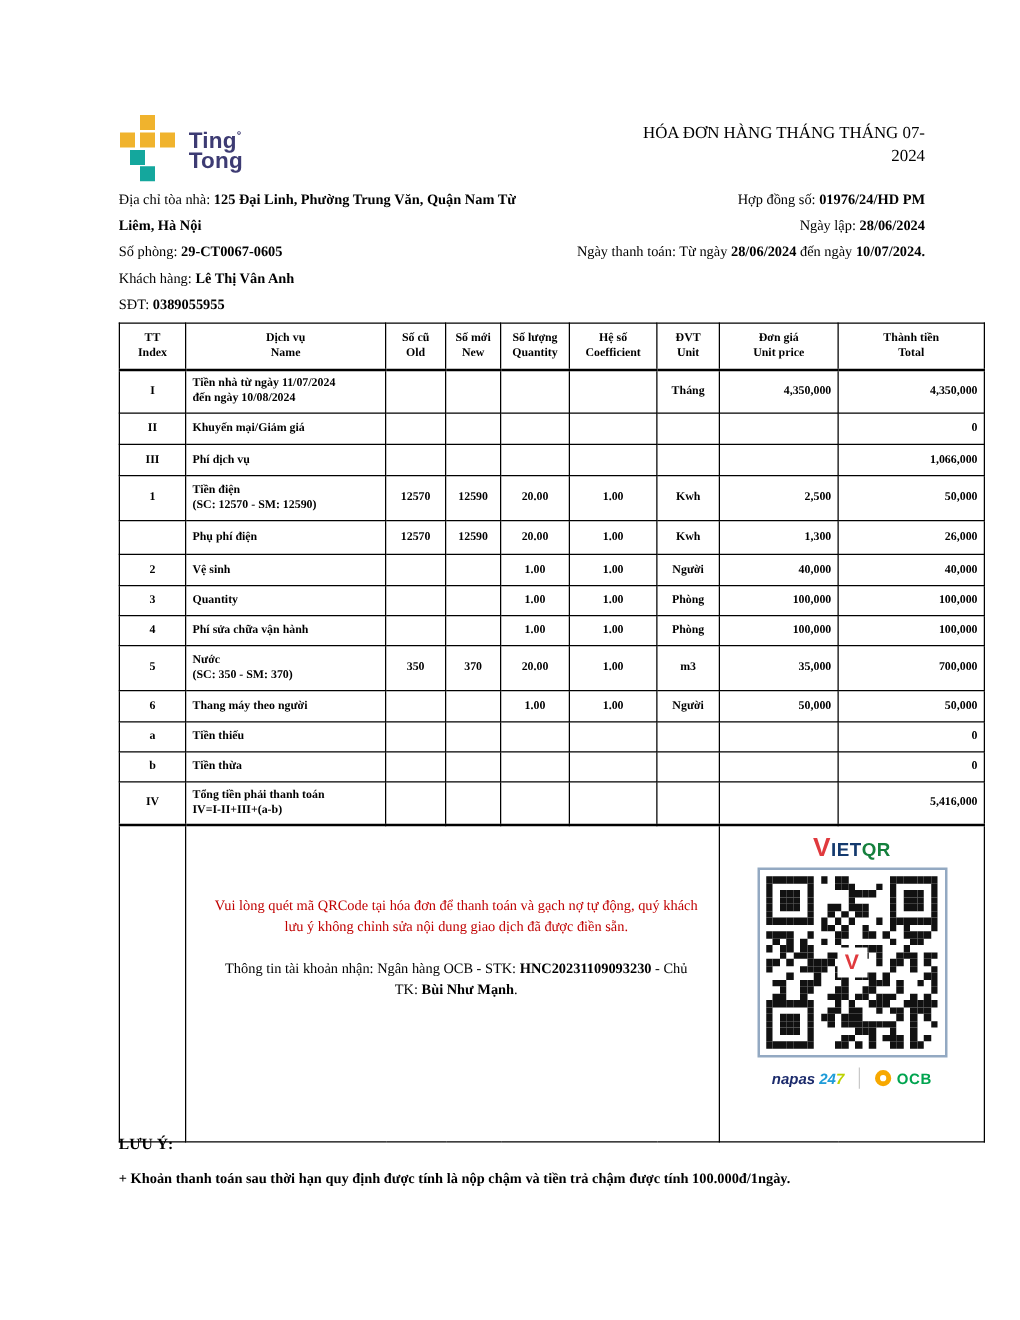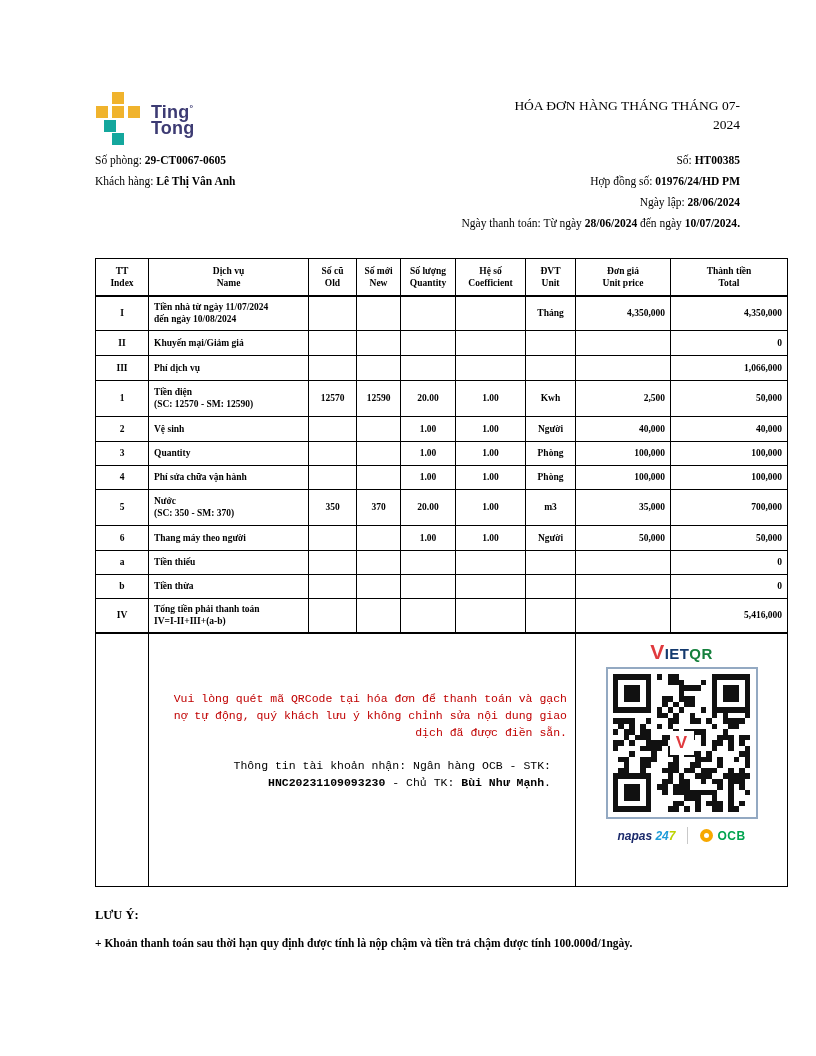--- a/index.html
+++ b/index.html
@@ -38,21 +38,21 @@
   table.inv thead th{font-weight:bold;padding:5px 2px;border-bottom-width:2px;height:26px;vertical-align:middle;}
   .c-tt{text-align:center;font-weight:bold;}
   .c-name{padding:3px 5px;font-weight:bold;text-align:left;}
   .c-num{text-align:center;font-weight:bold;}
   .c-money{text-align:right;padding-right:5px;font-weight:bold;}
   .words-cell{padding:5px 10px;font-style:italic;}
   .words-cell b{font-style:italic;}
 
   
   tr.qr-row td{border-top-width:2px;height:196px;}
-  .qr-note-cell{vertical-align:top;padding:56px 8px 0 14px;font-size:11.5px;line-height:17px;text-align:right;font-weight:normal;font-family:Liberation Mono, monospace;}
+  .qr-note-cell{vertical-align:top;padding:56px 8px 0 14px;font-size:11.5px;line-height:17px;text-align:center;font-weight:normal;}
   .qr-note-red{color:#C00000;margin:0 0 14px 0;}
   .qr-account{margin:16px;}
   .qr-cell{vertical-align:top;text-align:center;padding-top:7px;}
   .vietqr-logo{font-family:"Liberation Sans",sans-serif;font-weight:bold;font-size:15px;letter-spacing:.4px;line-height:22px;}
   .vq-v{color:#E03A3E;font-size:21px;}
   .vq-iet{color:#143A6E;margin-top:40px;}
   .vq-qr{color:#15803d;}
   .qr-frame{margin:2px auto 8px auto;width:152px;height:152px;border:2px solid #93A9C2;
             box-sizing:border-box;position:relative;background:#fff;padding:5px;}
   .qr-grid{display:grid;width:138px;height:138px;
@@ -98,30 +98,34 @@
   </div>
 
   <div class="doc-title">
     <span>HÓA ĐƠN HÀNG THÁNG THÁNG 07-</span><br>
     <span>2024</span>
   </div>
 
   <div class="info">
     <div class="info-left">
       <div>
+        <span>Địa chỉ tòa nhà: </span><b>125 Đại Linh, Phường Trung Văn, Quận Nam Từ</b><br>
+        <b>Liêm, Hà Nội</b>
+      </div>
+      <div>
         <span>Số phòng: </span><b>29-CT0067-0605</b>
       </div>
       <div>
         <span>Khách hàng: </span><b>Lê Thị Vân Anh</b>
       </div>
+      <div>
+        <span>SĐT: </span><b>0389055955</b>
+      </div>
     </div>
     <div class="info-right">
-      <div>
-        <span>Số: </span><b>HT00385</b>
-      </div>
       <div>
         <span>Hợp đồng số: </span><b>01976/24/HD PM</b>
       </div>
       <div>
         <span>Ngày lập: </span><b>28/06/2024</b>
       </div>
       <div>
         <span>Ngày thanh toán: Từ ngày </span><b>28/06/2024</b><span> đến ngày </span><b>10/07/2024</b><b>.</b>
       </div>
     </div>
@@ -227,20 +231,33 @@
             <div>(SC: 12570 - SM: 12590)</div>
           </td>
           <td class="c-num">12570</td>
           <td class="c-num">12590</td>
           <td class="c-num">20.00</td>
           <td class="c-num">1.00</td>
           <td class="c-num">Kwh</td>
           <td class="c-money">2,500</td>
           <td class="c-money">50,000</td>
         </tr>
+        <tr style="height: 27px;">
+          <td class="c-tt"></td>
+          <td class="c-name">
+            <div>Phụ phí điện</div>
+          </td>
+          <td class="c-num">12570</td>
+          <td class="c-num">12590</td>
+          <td class="c-num">20.00</td>
+          <td class="c-num">1.00</td>
+          <td class="c-num">Kwh</td>
+          <td class="c-money">1,300</td>
+          <td class="c-money">26,000</td>
+        </tr>
         <tr style="height: 25px;">
           <td class="c-tt">2</td>
           <td class="c-name">
             <div>Vệ sinh</div>
           </td>
           <td class="c-num"></td>
           <td class="c-num"></td>
           <td class="c-num">1.00</td>
           <td class="c-num">1.00</td>
           <td class="c-num">Người</td>

